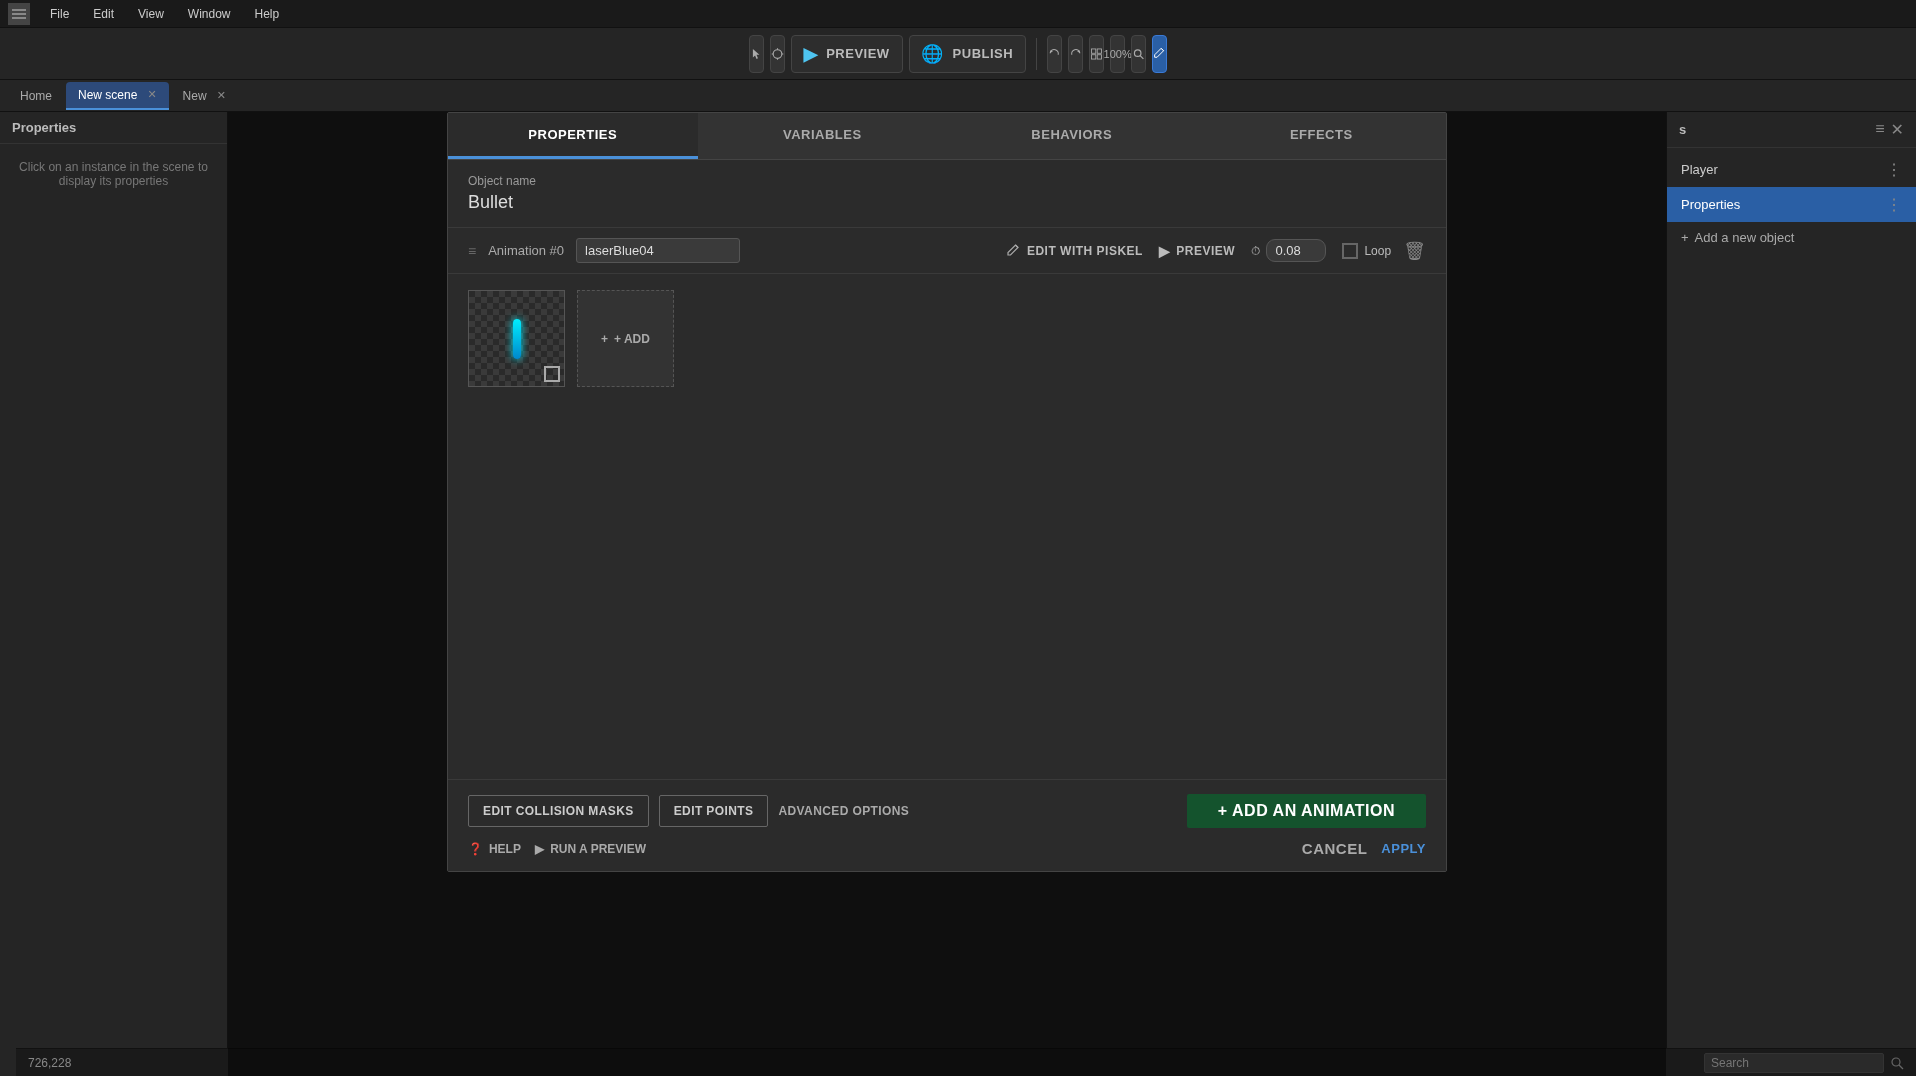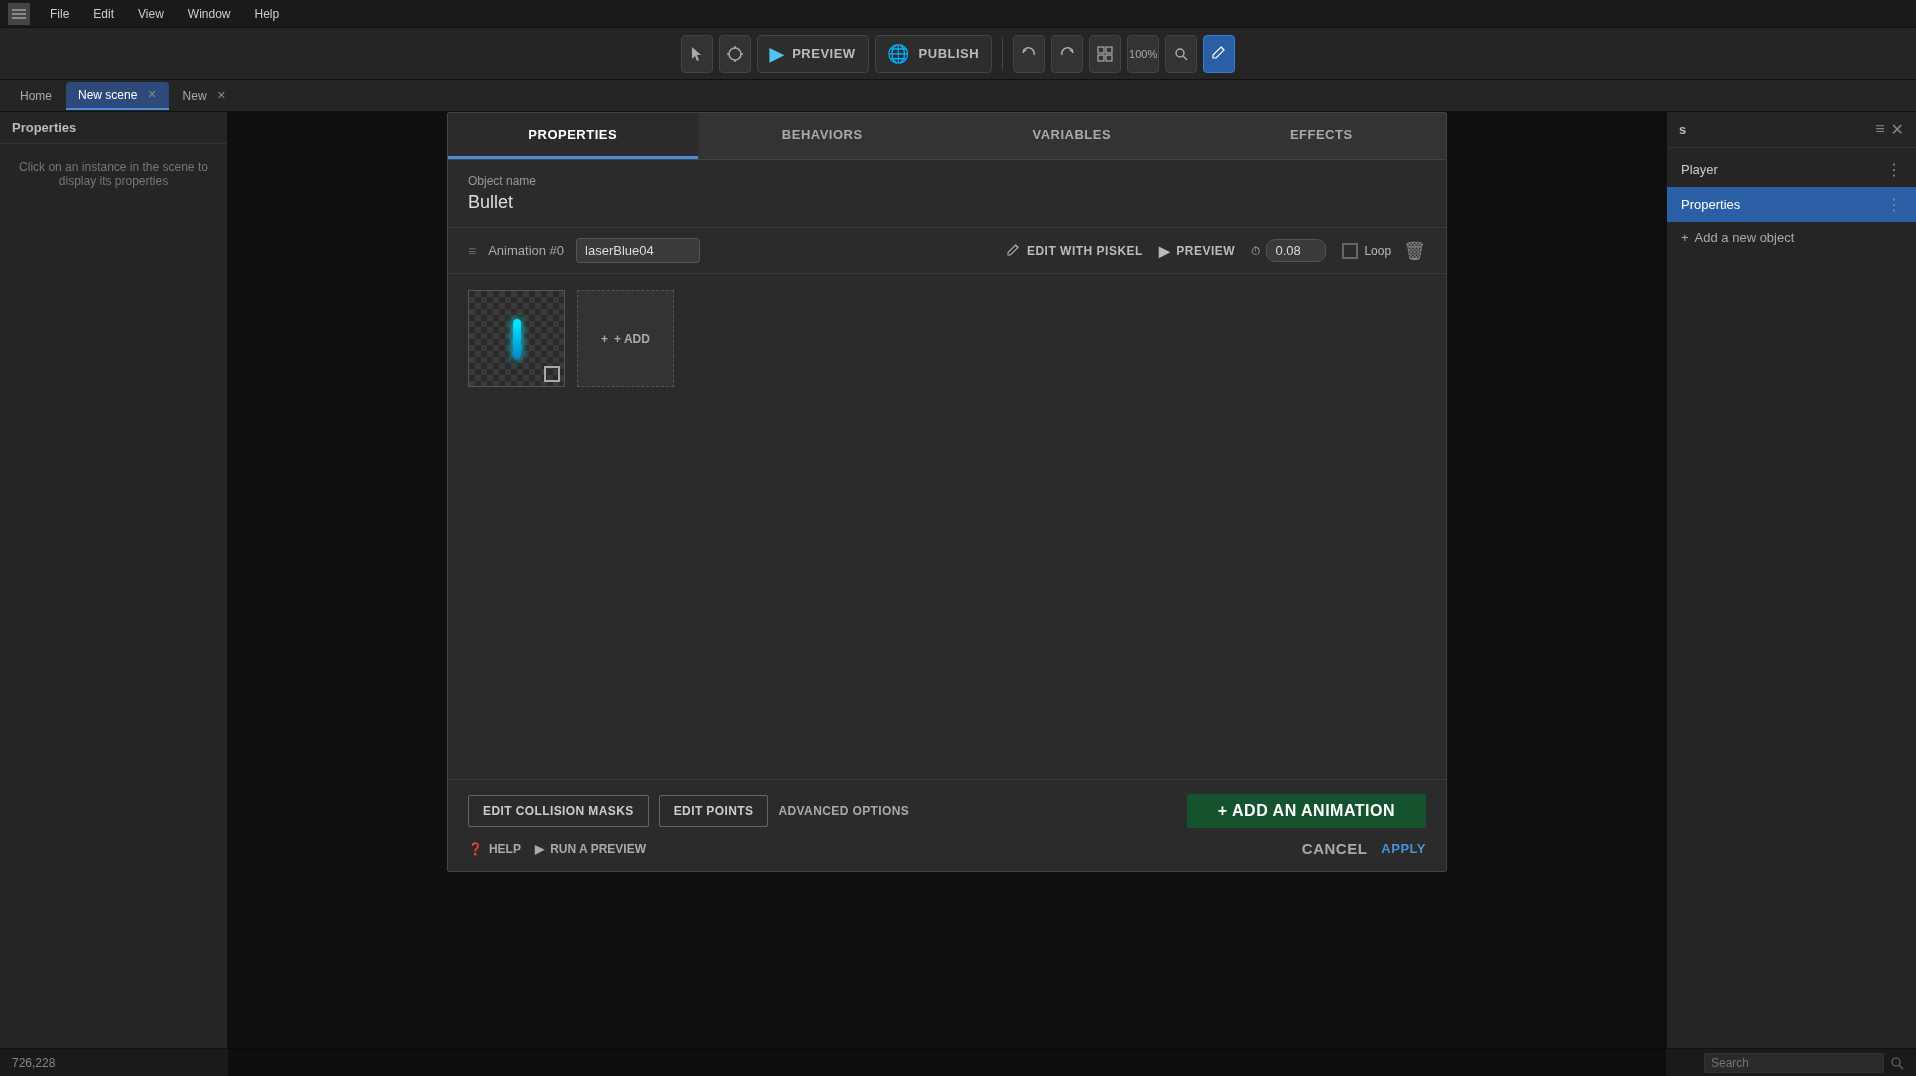--- a/index.html
+++ b/index.html
@@ -46,21 +46,21 @@
       background: #252525;
       display: flex;
       align-items: center;
       height: 52px;
       padding: 0 12px;
       gap: 6px;
       border-bottom: 1px solid #111;
       justify-content: center;
     }
     .toolbar-btn {
-      width: 32px;
+      width: 15px;
       height: 38px;
       background: #333;
       border: 1px solid #444;
       border-radius: 4px;
       display: flex;
       align-items: center;
       justify-content: center;
       color: #bbb;
       cursor: pointer;
       font-size: 16px;
@@ -224,21 +224,21 @@
       font-size: 13px;
       color: #aaa;
     }
     .animation-name-input {
       background: #3a3a3a;
       border: 1px solid #555;
       border-radius: 3px;
       color: #ddd;
       padding: 4px 8px;
       font-size: 13px;
-      width: 124px;
+      width: 164px;
     }
     .animation-spacer { flex: 1; }
     .animation-actions {
       display: flex;
       align-items: center;
       gap: 16px;
     }
     .edit-piskel-btn {
       display: flex;
       align-items: center;
@@ -492,21 +492,21 @@
       color: #aaa;
       cursor: pointer;
       gap: 6px;
       font-size: 13px;
     }
 
     
     .status-bar {
       position: absolute;
       bottom: 0;
-      left: 0;
+      left: 16px;
       right: 0;
       height: 28px;
       background: #1a1a1a;
       border-top: 1px solid #111;
       display: flex;
       align-items: center;
       padding: 0 12px;
       gap: 16px;
     }
     .status-coords {
@@ -623,22 +623,22 @@
   <div class="left-sidebar">
     <div class="left-sidebar-header">Properties</div>
     <div class="left-sidebar-content">Click on an instance in the scene to display its properties</div>
   </div>
 
   <div class="dialog-overlay">
     <div class="dialog">
 
       <div class="dialog-tabs">
         <div class="dialog-tab active">PROPERTIES</div>
+        <div class="dialog-tab">VARIABLES</div>
         <div class="dialog-tab">BEHAVIORS</div>
-        <div class="dialog-tab">VARIABLES</div>
         <div class="dialog-tab">EFFECTS</div>
       </div>
 
       <div class="object-name-section">
         <div class="object-name-label">Object name</div>
         <div class="object-name-value">Bullet</div>
       </div>
 
       <div class="animation-row">
         <span class="animation-drag-handle">≡</span>

